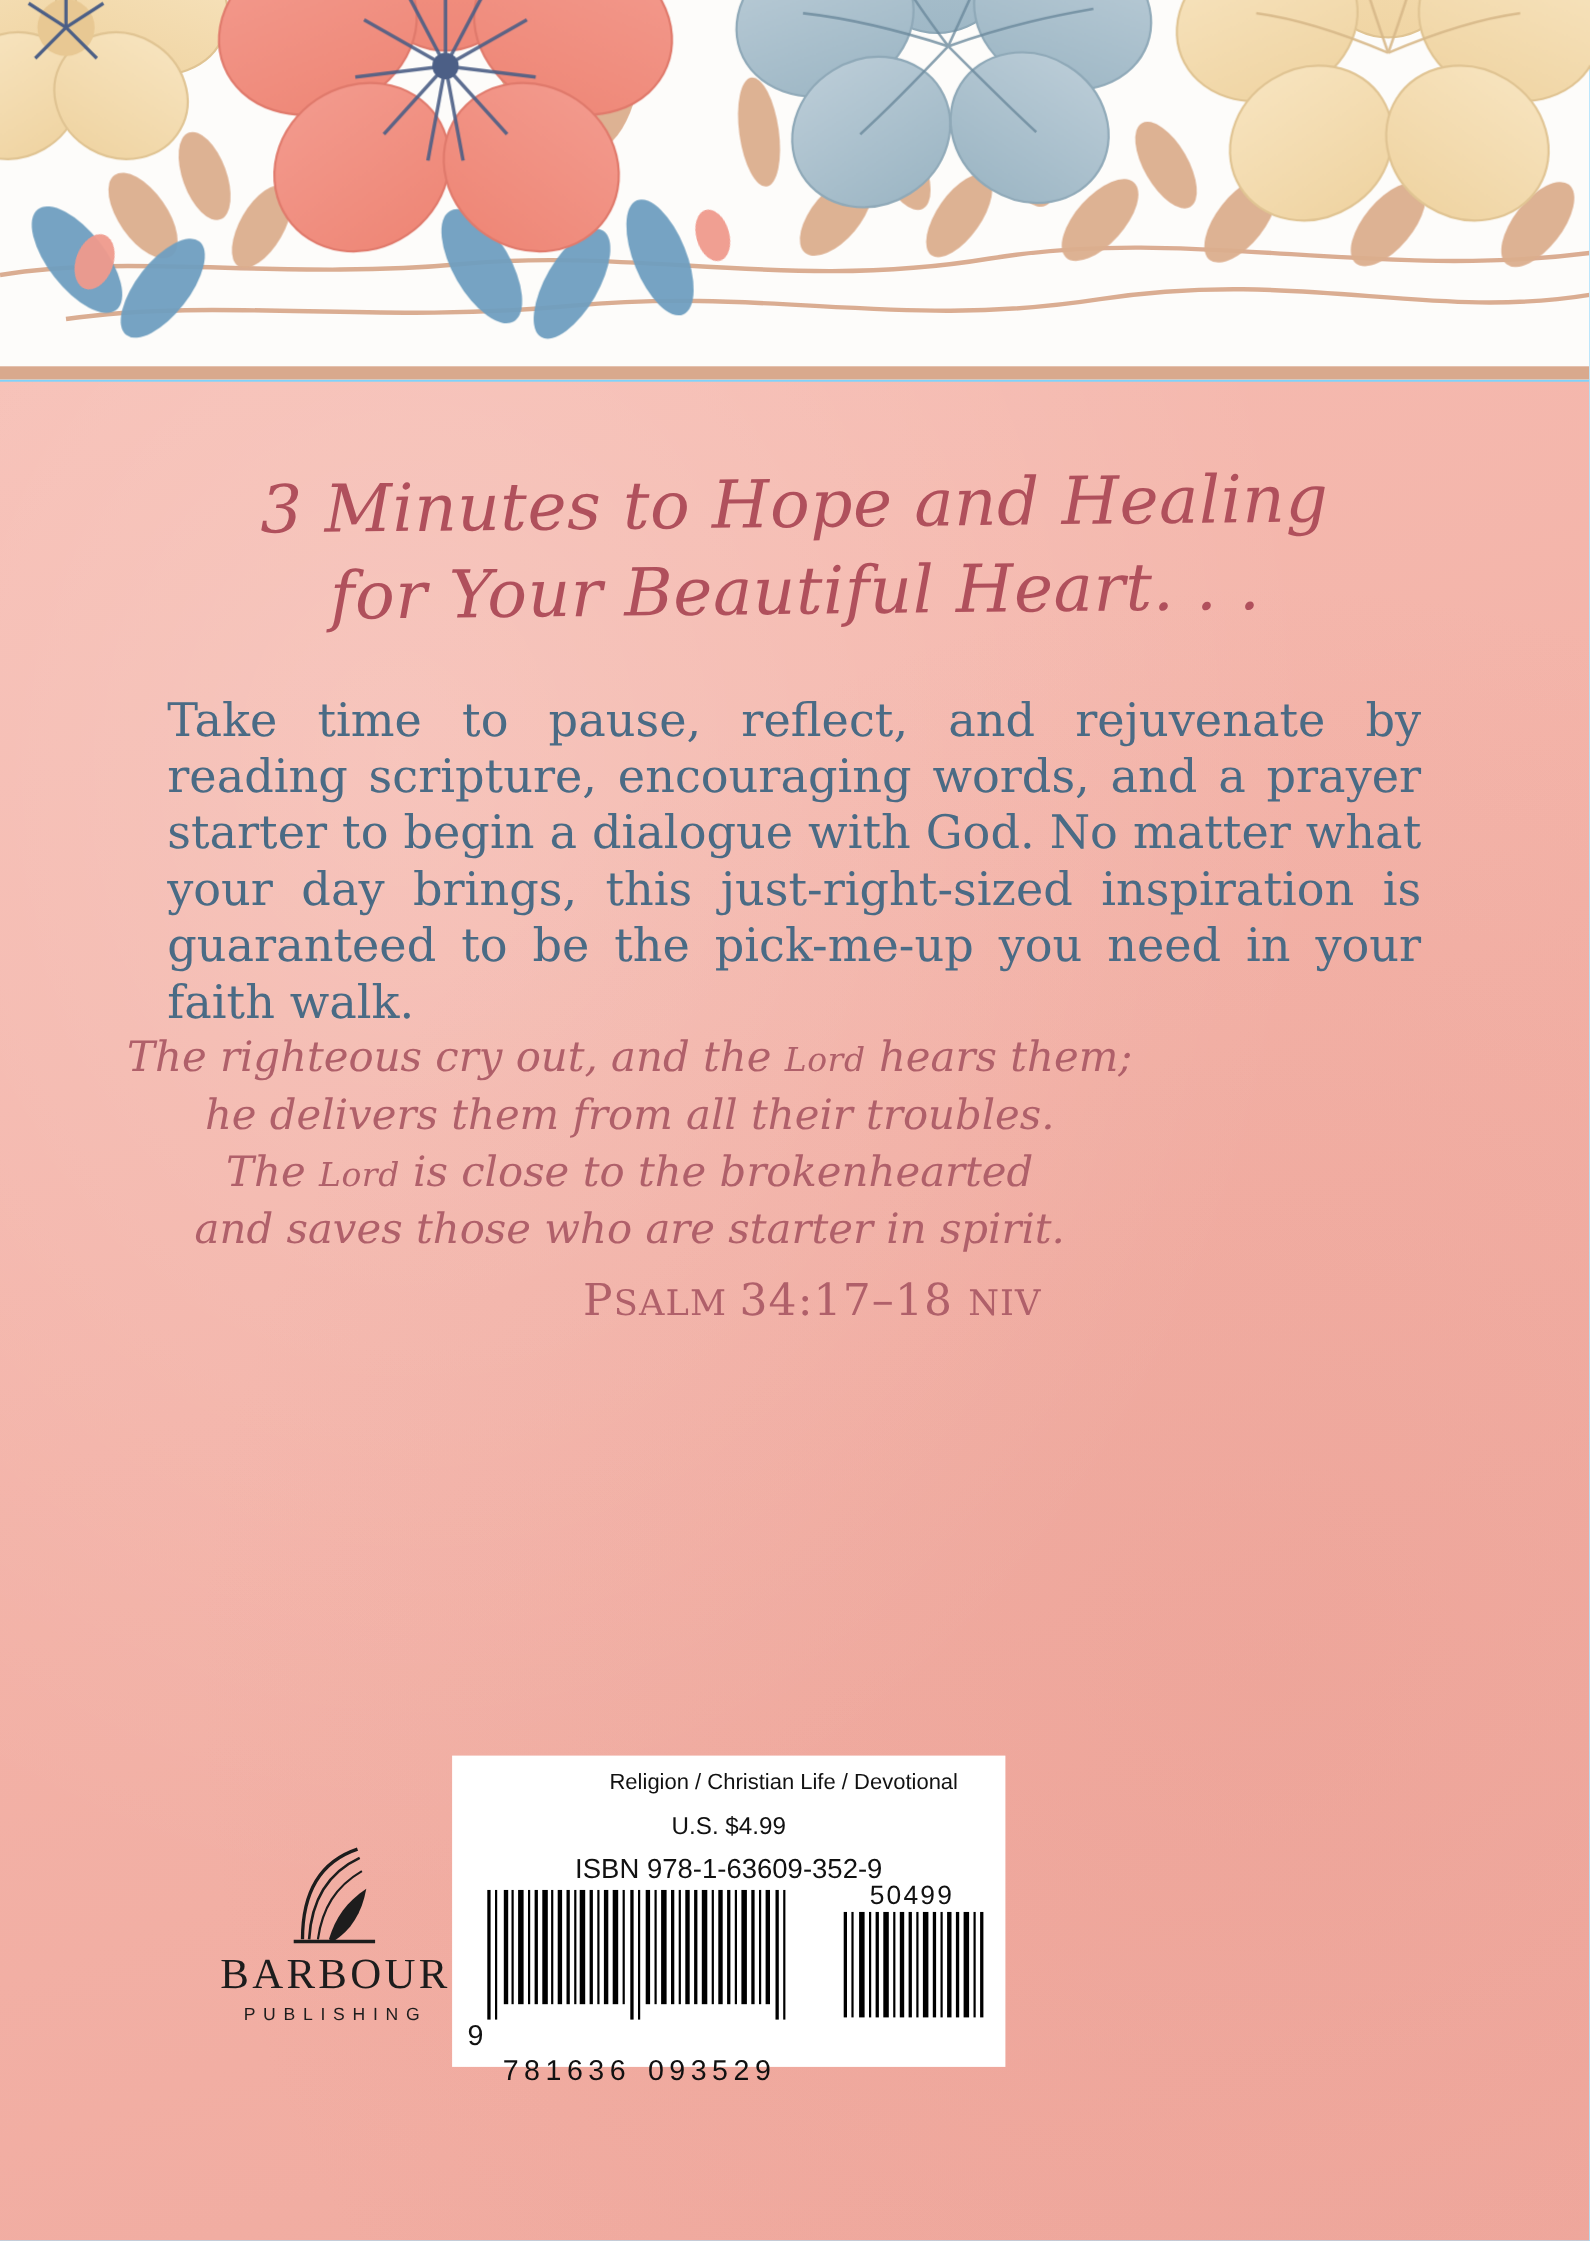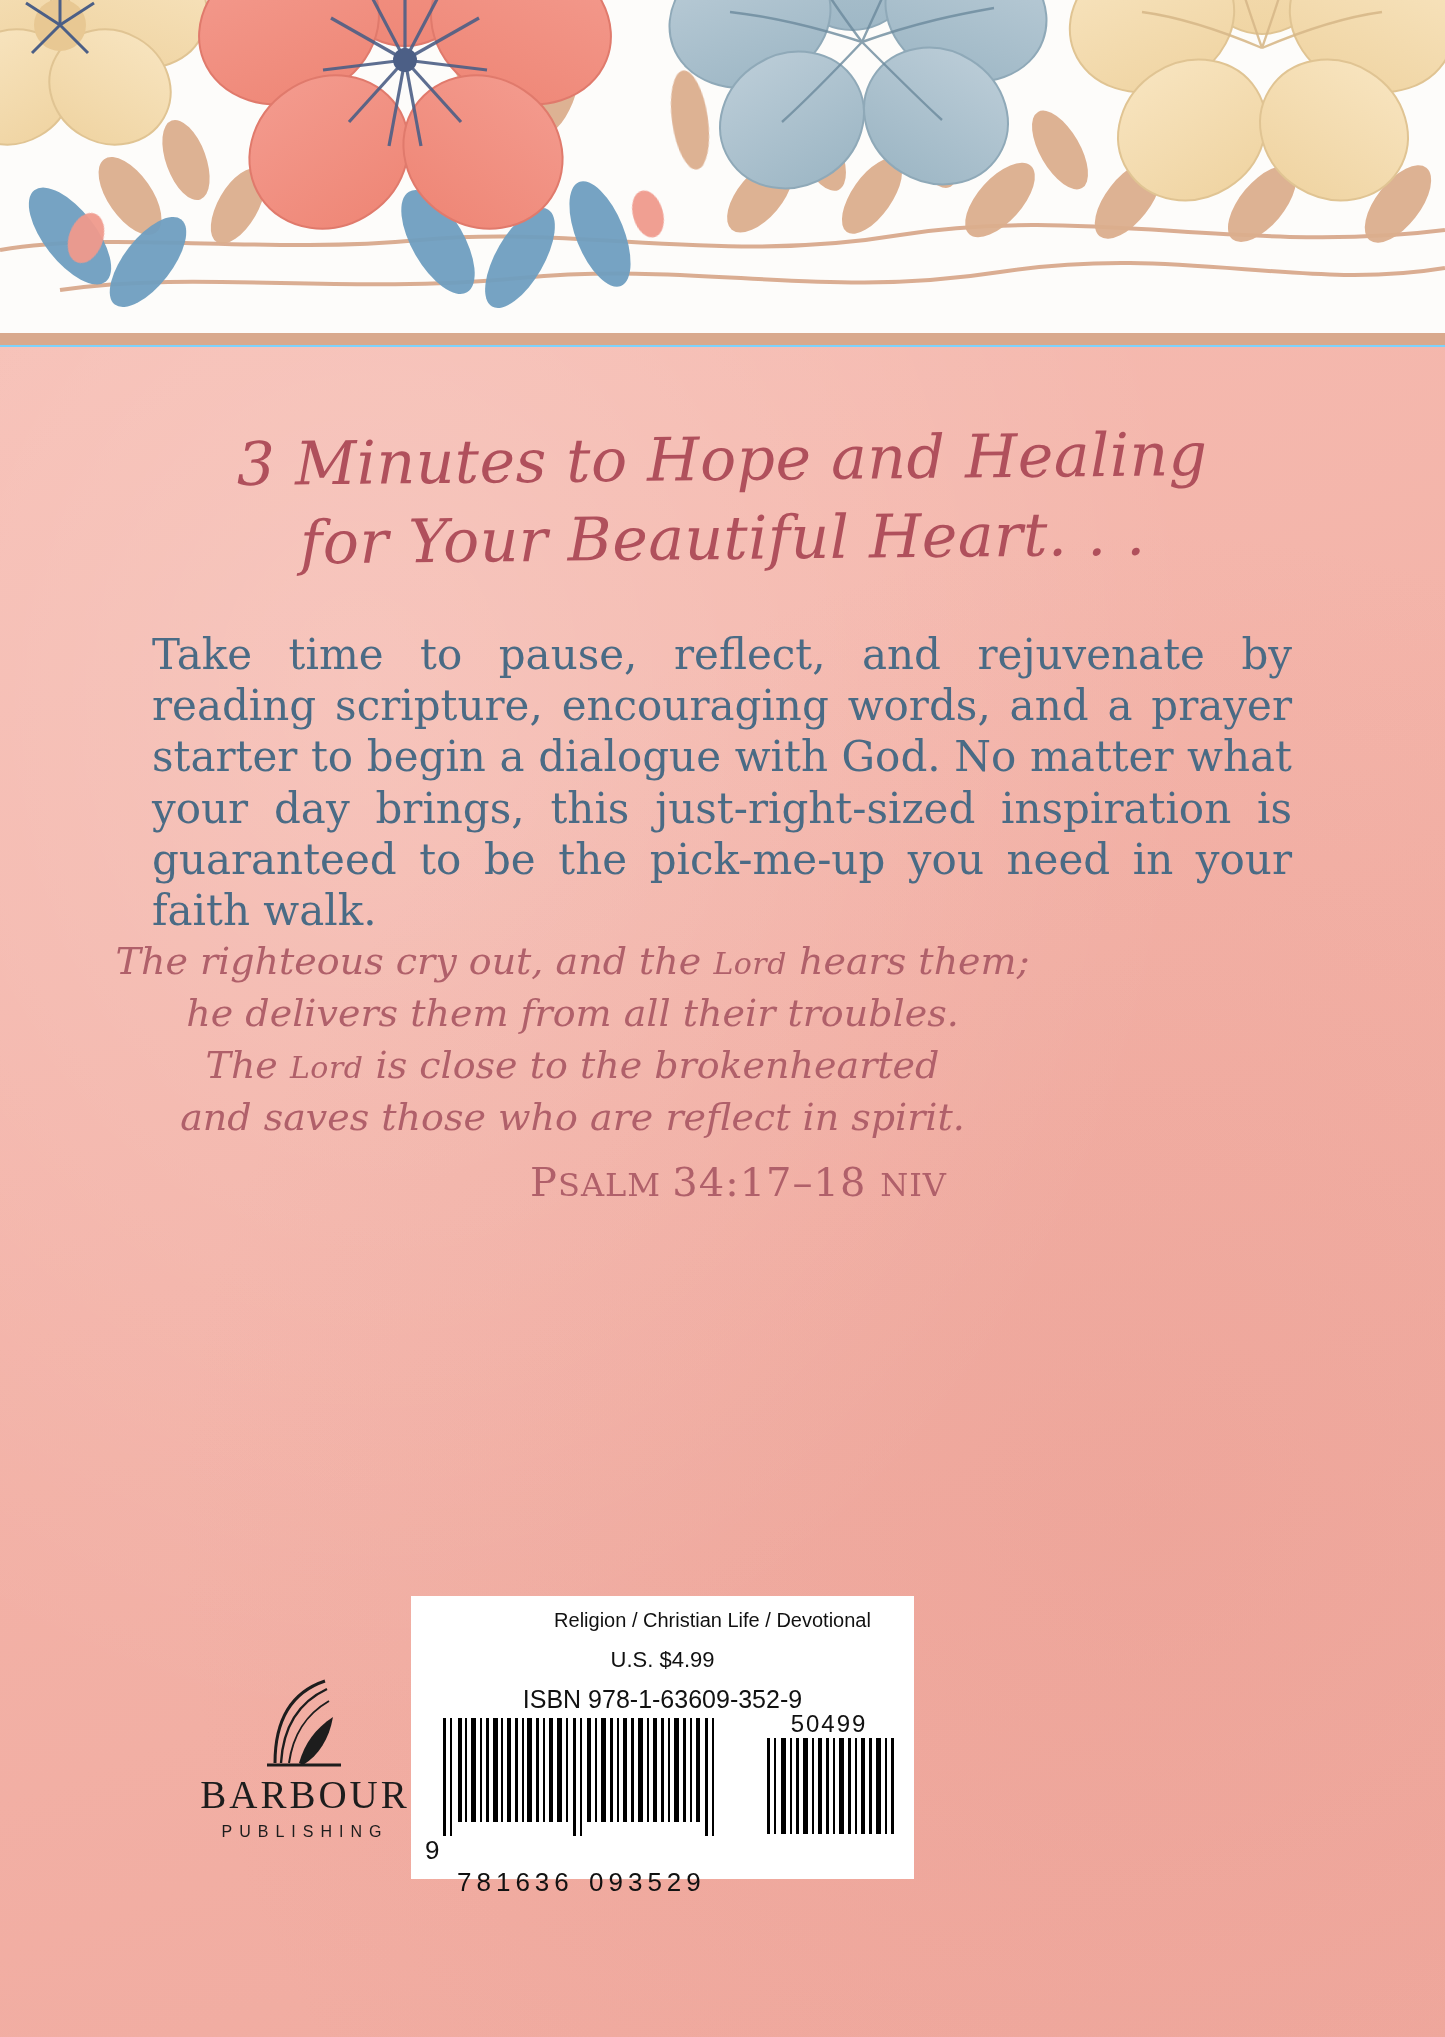--- a/index.html
+++ b/index.html
@@ -395,21 +395,21 @@
       <span>3 Minutes to Hope and Healing</span>
       <span class="l2">for Your Beautiful Heart. . .</span>
     </div>
 
     <p class="description">Take time to pause, reflect, and rejuvenate by reading scripture, encouraging words, and a prayer starter to begin a dialogue with God. No matter what your day brings, this just-right-sized inspiration is guaranteed to be the pick-me-up you need in your faith walk.</p>
 
     <div class="scripture">
       <div><span>The righteous cry out, and the </span><span class="smallcap">Lord</span><span> hears them;</span></div>
       <div>he delivers them from all their troubles.</div>
       <div><span>The </span><span class="smallcap">Lord</span><span> is close to the brokenhearted</span></div>
-      <div>and saves those who are reflect in spirit.</div>
+      <div>and saves those who are starter in spirit.</div>
     </div>
 
     <div class="reference">
       <span class="big">P</span><span class="sm">SALM </span><span class="big">34:17–18 </span><span class="sm">NIV</span>
     </div>
 
     <div class="barcode-box">
       <div class="bisac">Religion / Christian Life / Devotional</div>
       <div class="price">U.S. $4.99</div>
       <div class="isbn-text">ISBN 978-1-63609-352-9</div>

